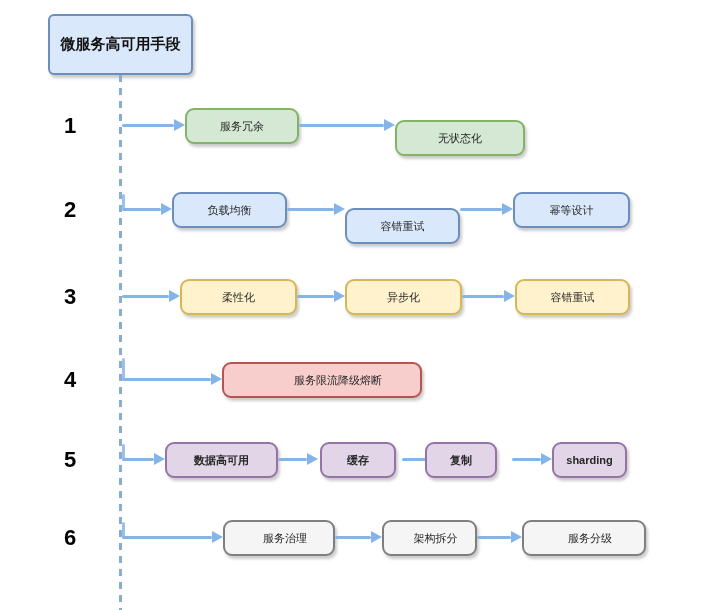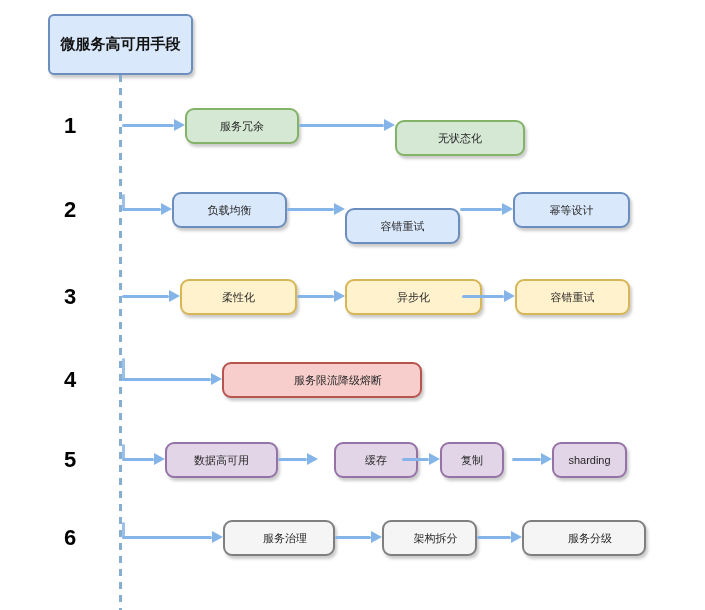--- a/index.html
+++ b/index.html
@@ -45,21 +45,21 @@
     box-shadow: 2px 3px 3px rgba(160,160,160,0.55);
     display: flex; align-items: center; justify-content: center;
     font-size: 11px; color: #262626;
     box-sizing: border-box;
     background: #f5f5f5;
   }
   .c-green  { background: #d5e8d4; border-color: #82b366; }
   .c-blue   { background: #dae8fc; border-color: #6c8ebf; }
   .c-yellow { background: #fff2cc; border-color: #d6b656; }
   .c-red    { background: #f8cecc; border-color: #b85450; padding-left: 32px; }
-  .c-purple { background: #e1d5e7; border-color: #9673a6; }
+  .c-purple { background: #e1d5e7; border-color: #9673a6; font-weight: bold; }
   .c-gray   { background: #f5f5f5; border-color: #7f7f7f; padding-left: 12px; }
   .conn {
     position: absolute;
     height: 3px;
     background: #85b5e8;
     border-radius: 2px;
   }
   .conn::after {
     content: '';
     position: absolute;
@@ -103,41 +103,41 @@
     <div class="node c-blue" style="left:345px; top:208px; width:115px">容错重试</div>
     <div class="conn" style="left:460px; top:208px; width:42px"></div>
     <div class="node c-blue" style="left:513px; top:192px; width:117px">幂等设计</div>
   </div>
 
   <div>
     <div class="row-num" style="left:57px; top:283px">3</div>
     <div class="conn" style="left:122px; top:295px; width:47px"></div>
     <div class="node c-yellow" style="left:180px; top:279px; width:117px">柔性化</div>
     <div class="conn" style="left:297px; top:295px; width:37px"></div>
-    <div class="node c-yellow" style="left:345px; top:279px; width:137px">异步化</div>
+    <div class="node c-yellow" style="left:345px; top:279px; width:117px">异步化</div>
     <div class="conn" style="left:462px; top:295px; width:42px"></div>
     <div class="node c-yellow" style="left:515px; top:279px; width:115px">容错重试</div>
   </div>
 
   <div>
     <div class="row-num" style="left:57px; top:366px">4</div>
     <div class="elbow" style="top:358px; height:22px"></div>
     <div class="conn" style="left:122px; top:378px; width:89px"></div>
     <div class="node c-red" style="left:222px; top:362px; width:200px">服务限流降级熔断</div>
   </div>
 
   <div>
     <div class="row-num" style="left:57px; top:446px">5</div>
     <div class="elbow" style="top:444px; height:15px"></div>
     <div class="conn" style="left:122px; top:458px; width:32px"></div>
     <div class="node c-purple" style="left:165px; top:442px; width:113px">数据高可用</div>
     <div class="conn" style="left:278px; top:458px; width:29px"></div>
-    <div class="node c-purple" style="left:334px; top:442px; width:84px">缓存</div>
+    <div class="node c-purple" style="left:320px; top:442px; width:76px">缓存</div>
     <div class="conn" style="left:402px; top:458px; width:27px"></div>
-    <div class="node c-purple" style="left:440px; top:442px; width:64px">复制</div>
+    <div class="node c-purple" style="left:425px; top:442px; width:72px">复制</div>
     <div class="conn" style="left:512px; top:458px; width:29px"></div>
     <div class="node c-purple" style="left:552px; top:442px; width:75px">sharding</div>
   </div>
 
   <div>
     <div class="row-num" style="left:57px; top:524px">6</div>
     <div class="elbow" style="top:522px; height:15px"></div>
     <div class="conn" style="left:122px; top:536px; width:90px"></div>
     <div class="node c-gray" style="left:223px; top:520px; width:112px">服务治理</div>
     <div class="conn" style="left:335px; top:536px; width:36px"></div>

